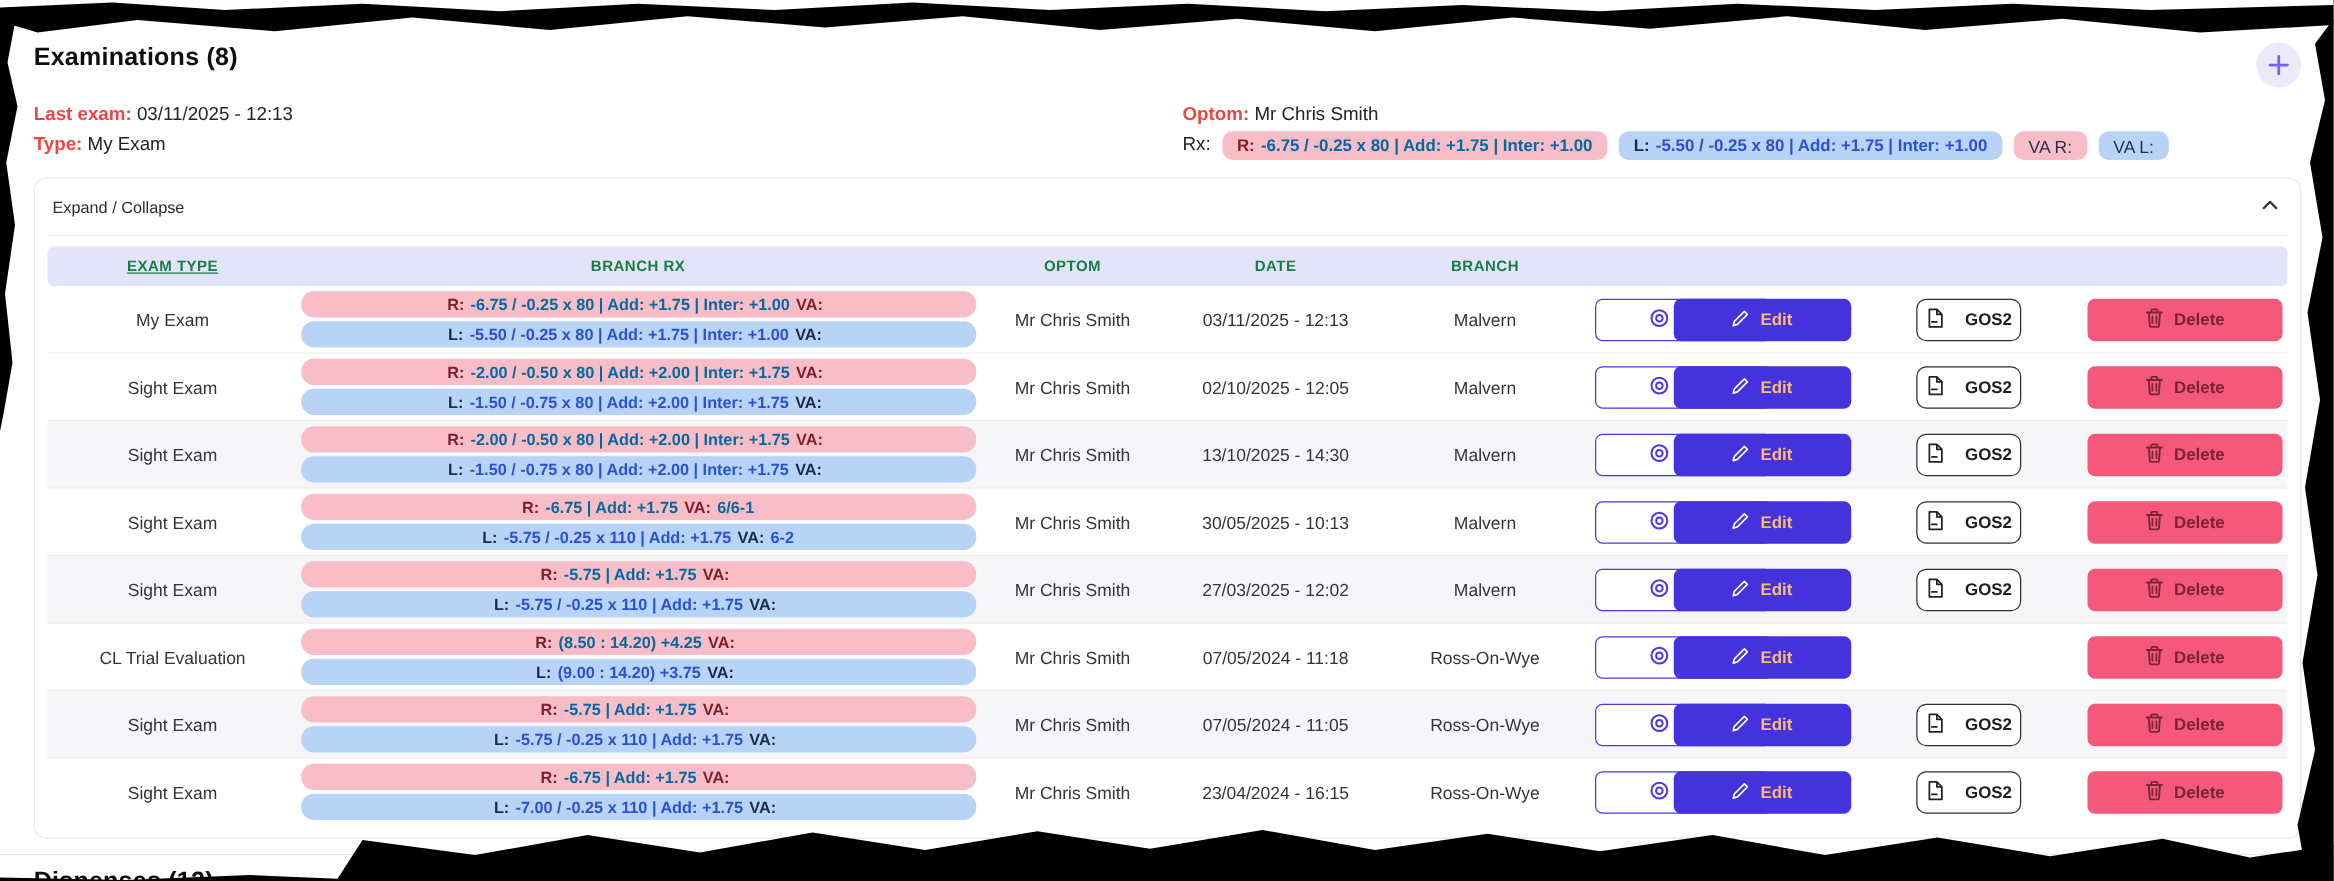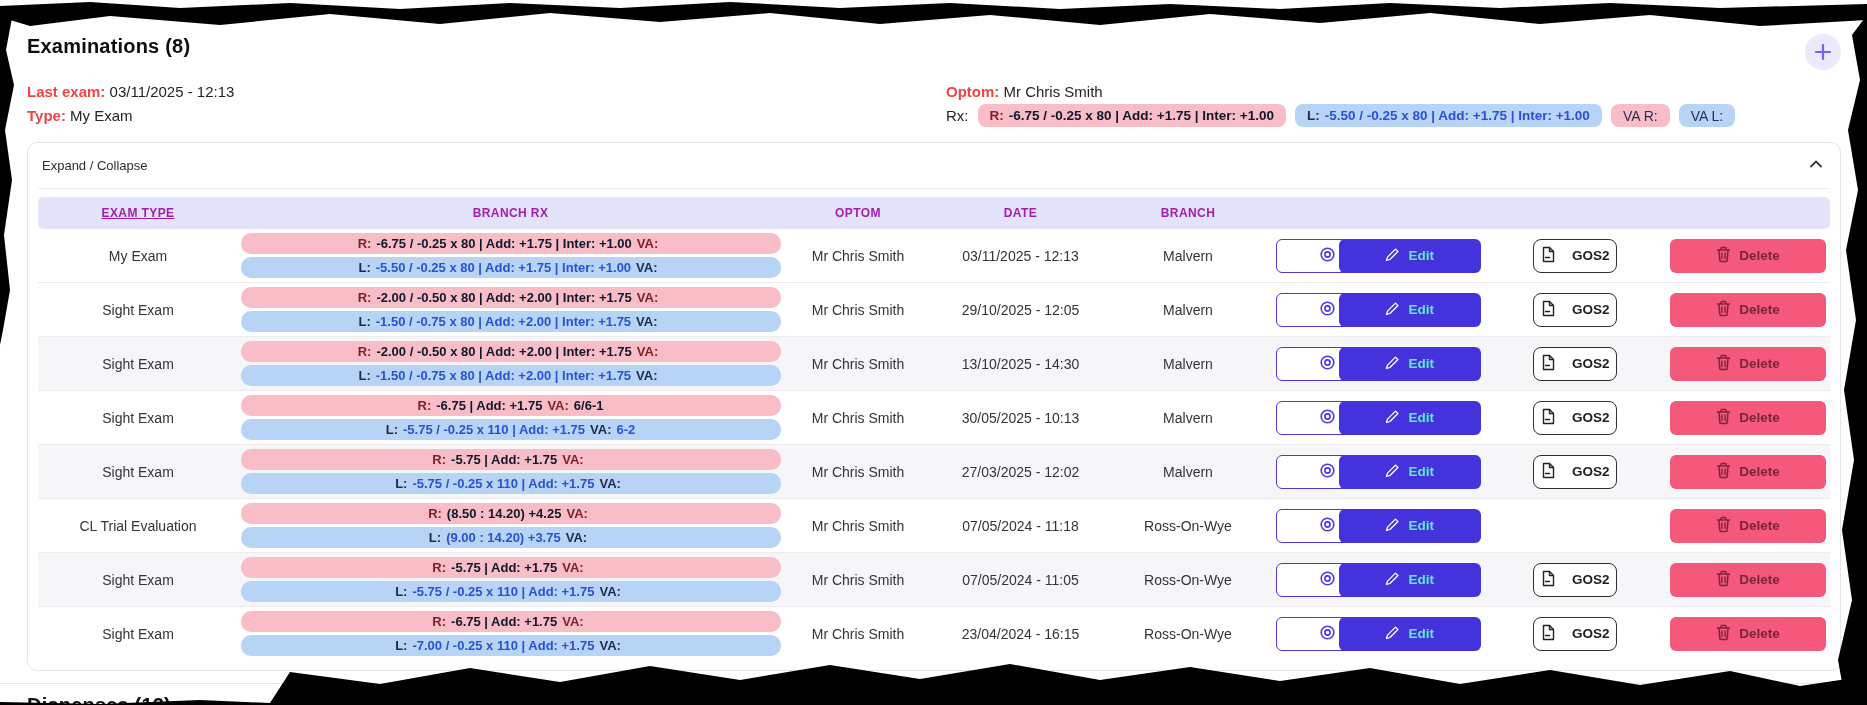--- a/index.html
+++ b/index.html
@@ -13,62 +13,62 @@
   .add-btn{width:36px;height:36px;border-radius:50%;background:#eaeafc;border:none;cursor:pointer;
            display:flex;align-items:center;justify-content:center;padding:0;}
   .add-btn svg{display:block;}
 
   
   .info-row{display:flex;margin-top:10px;}
   .info-left{width:919px;}
   .info-right{flex:1;}
   .info-line{height:24px;line-height:24px;font-size:15px;color:#242428;white-space:nowrap;}
   .lbl{font-weight:800;color:#ef4444;}
-  .rx-line{display:flex;align-items:flex-start;gap:9px;}
+  .rx-line{display:flex;align-items:flex-end;gap:9px;}
 
   .badge{display:inline-flex;align-items:center;justify-content:center;border-radius:8px;
          padding:0 12px;height:23px;font-size:13.5px;white-space:nowrap;gap:5px;}
   .badge-pink{background:#f8bdc6;}
   .badge-blue{background:#b7d4f7;}
   .pink-pre{font-weight:800;color:#7e1f28;}
-  .pink-val{color:#0f172a;font-weight:600;}
+  .pink-val{color:#0369a1;font-weight:600;}
   .blue-pre{font-weight:800;color:#1c2a4d;}
   .blue-val{color:#2a52d0;font-weight:600;}
   .va-badge{font-weight:400;color:#26304f;font-size:14px;}
 
   
   .card{margin-top:14px;border:1px solid #e6e6ea;border-radius:10px;background:#fff;padding:0 10px 10px 10px;}
   .expand-row{height:45px;display:flex;align-items:center;justify-content:space-between;
               padding:0 6px 0 4px;border-bottom:1px solid #ececf0;cursor:pointer;}
   .expand-row span{font-size:13px;color:#2c2c32;}
 
   
   .thead{margin-top:8px;height:32px;background:#e3e3fc;border-radius:5px;display:flex;align-items:center;}
-  .th{font-size:12px;font-weight:800;color:#a21caf;letter-spacing:.4px;text-align:center;}
+  .th{font-size:12px;font-weight:800;color:#15803d;letter-spacing:.4px;text-align:center;}
   .th-link{text-decoration:underline;cursor:pointer;}
   .c-examtype{width:200px;}
   .c-finalrx{width:545px;}
   .c-optom{width:150px;}
   .c-date{width:175px;}
   .c-branch{width:160px;}
   .c-actions{flex:1;}
 
   .tr{display:flex;align-items:center;height:53px;border-bottom:1px solid #ebebee;background:#fff;}
   .tr:last-child{border-bottom:none;}
   .tr.stripe{background:#f6f6f8;}
   .td{text-align:center;font-size:14px;color:#333338;}
   .td-finalrx{display:flex;flex-direction:column;align-items:center;gap:3px;}
   .rx-badge{width:516px;height:21px;border-radius:10px;font-size:13px;}
 
   
   .td-actions{display:flex;align-items:center;justify-content:space-between;padding:0 4px 0 8px;box-sizing:border-box;}
   .btn{height:34px;border-radius:6px;font-size:13.5px;display:inline-flex;align-items:center;
        justify-content:center;gap:8px;cursor:pointer;font-family:inherit;box-sizing:border-box;}
   .btn-view{width:142px;background:#fff;border:1.5px solid #4a39e2;color:#4a39e2;font-weight:600;}
-  .btn-edit{width:142px;background:#4433dd;border:none;color:#5eead4;font-weight:600;margin-left:-132px;}
+  .btn-edit{width:142px;background:#4433dd;border:none;color:#fdba74;font-weight:600;margin-left:-132px;}
   .btn-gos2{width:84px;background:#fff;border:1.5px solid #2f2f34;color:#1d1d22;border-radius:8px;font-weight:600;gap:16px;}
   .btn-delete{width:156px;background:#f4597b;border:none;color:#7c2433;font-weight:700;}
 
   
   .bottom-divider{margin:12px -26px 0 -27px;border-top:1px solid #e7e7ea;}
   .footer-row{display:flex;align-items:flex-start;justify-content:space-between;margin-top:9px;}
   .tear{position:absolute;left:0;top:0;pointer-events:none;z-index:6;}
 </style>
 </head>
 <body>
@@ -209,21 +209,21 @@
               <span class="pink-val vaval"></span>
       </div>
       <div class="badge badge-blue rx-badge rx-l">
         <span class="blue-pre pre">L:</span>
               <span class="blue-val val">-1.50 / -0.75 x 80 | Add: +2.00 | Inter: +1.75</span>
               <span class="blue-pre va">VA:</span>
               <span class="blue-val vaval"></span>
       </div>
     </div>
     <div class="td c-optom">Mr Chris Smith</div>
-    <div class="td c-date">29/10/2025 - 12:05</div>
+    <div class="td c-date">02/10/2025 - 12:05</div>
     <div class="td c-branch">Malvern</div>
     <div class="td c-actions td-actions">
       <button class="btn btn-view">
         <span>
           <svg width="17" height="17" viewBox="0 0 17 17">
                   <circle cx="8.5" cy="8.5" r="6.3" fill="none" stroke="#4a39e2" stroke-width="1.6"></circle>
                   <circle cx="8.5" cy="8.5" r="2.6" fill="none" stroke="#4a39e2" stroke-width="1.6"></circle>
                 </svg>
         </span>
         <span>View</span>

